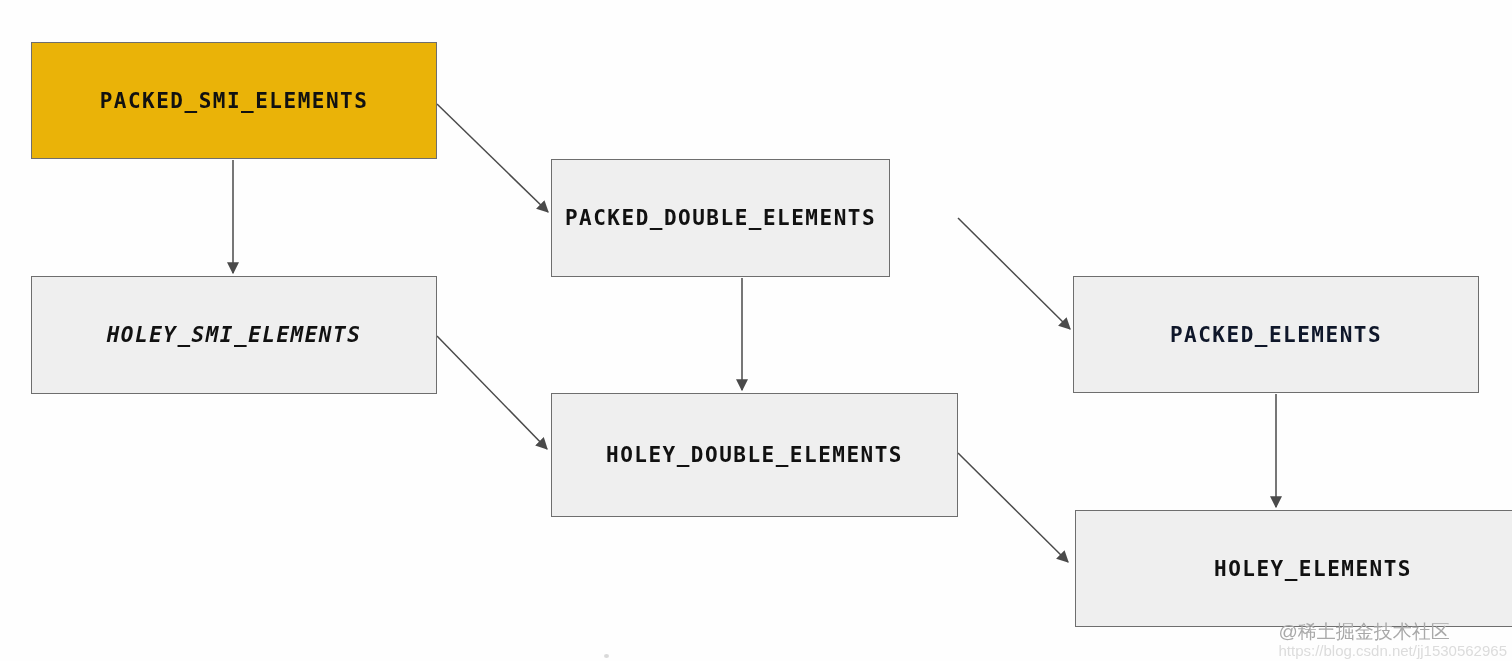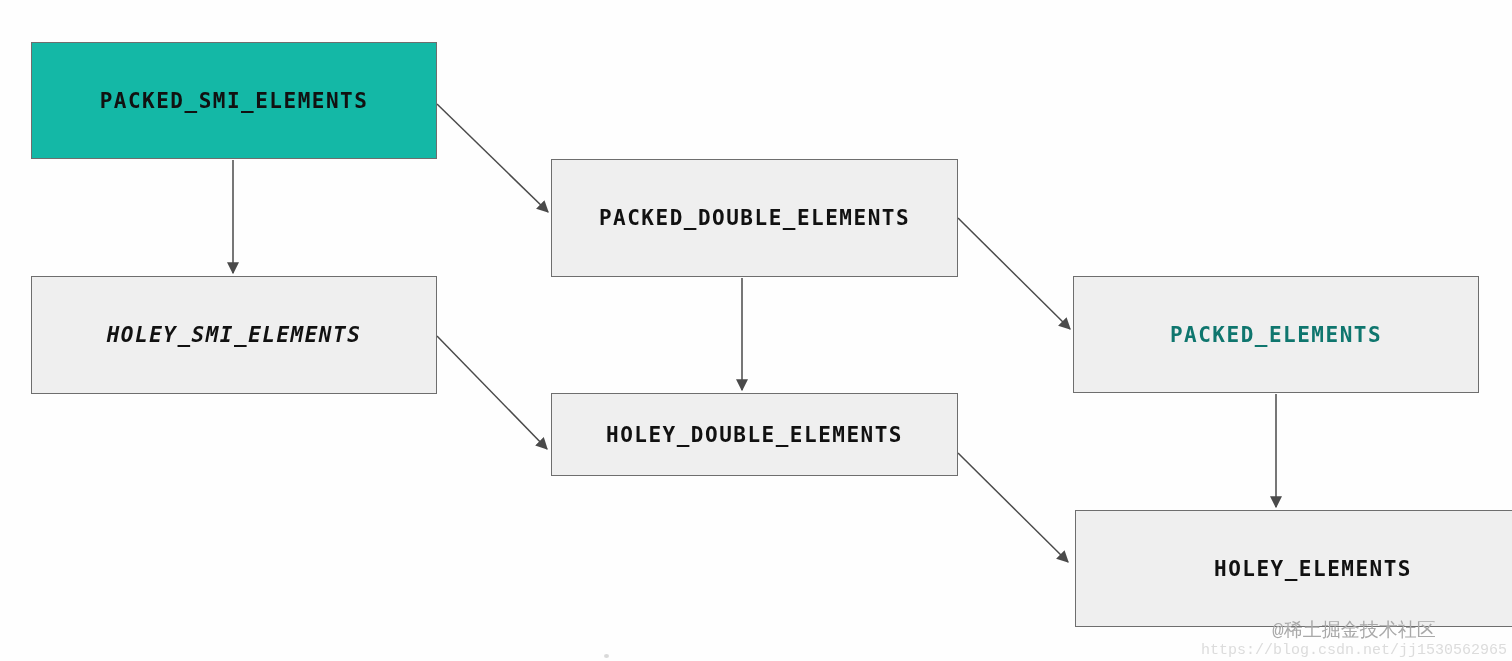--- a/index.html
+++ b/index.html
@@ -36,22 +36,22 @@
     font-size: 21px;
     font-weight: bold;
     letter-spacing: 1.5px;
     color: #111111;
     white-space: nowrap;
   }
   .watermark {
     position: absolute;
     right: 5px;
     bottom: 2px;
-    text-align: center;
-    font-family: Liberation Mono, monospace;
+    text-align: left;
+    font-family: Liberation Sans, sans-serif;
     line-height: 1.05;
     pointer-events: none;
   }
   .watermark-text {
     font-size: 19px;
     color: #a9a9a9;
   }
   .watermark-url {
     font-size: 15px;
     color: #dcdcdc;
@@ -84,33 +84,33 @@
         <line x1="437" y1="104" x2="548" y2="212" stroke="#4a4a4a" stroke-width="1.5" marker-end="url(#arrowhead)"></line>
         <line x1="742" y1="278" x2="742" y2="390" stroke="#4a4a4a" stroke-width="1.5" marker-end="url(#arrowhead)"></line>
         <line x1="958" y1="218" x2="1070" y2="329" stroke="#4a4a4a" stroke-width="1.5" marker-end="url(#arrowhead)"></line>
         <line x1="1276" y1="394" x2="1276" y2="507" stroke="#4a4a4a" stroke-width="1.5" marker-end="url(#arrowhead)"></line>
         <line x1="437" y1="336" x2="547" y2="449" stroke="#4a4a4a" stroke-width="1.5" marker-end="url(#arrowhead)"></line>
         <line x1="958" y1="453" x2="1068" y2="562" stroke="#4a4a4a" stroke-width="1.5" marker-end="url(#arrowhead)"></line>
       </g>
   </svg>
 
   <div id="node-layer">
-      <div class="node" style="left: 31px; top: 42px; width: 406px; height: 117px; background: #14b8a6; border-color: rgb(110, 110, 110);">
+      <div class="node" style="left: 31px; top: 42px; width: 406px; height: 117px; background: #eab308; border-color: rgb(110, 110, 110);">
         <span class="node-label" style="color: rgb(17, 17, 17);">PACKED_SMI_ELEMENTS</span>
       </div>
-      <div class="node" style="left: 551px; top: 159px; width: 407px; height: 118px; background: rgb(239, 239, 239); border-color: rgb(110, 110, 110);">
+      <div class="node" style="left: 551px; top: 159px; width: 339px; height: 118px; background: rgb(239, 239, 239); border-color: rgb(110, 110, 110);">
         <span class="node-label" style="color: rgb(17, 17, 17);">PACKED_DOUBLE_ELEMENTS</span>
       </div>
       <div class="node" style="left: 1073px; top: 276px; width: 406px; height: 117px; background: rgb(239, 239, 239); border-color: rgb(110, 110, 110);">
-        <span class="node-label" style="color: #0f766e;">PACKED_ELEMENTS</span>
+        <span class="node-label" style="color: #0f172a;">PACKED_ELEMENTS</span>
       </div>
       <div class="node" style="left: 31px; top: 276px; width: 406px; height: 118px; background: rgb(239, 239, 239); border-color: rgb(110, 110, 110); font-style: italic;">
         <span class="node-label" style="color: rgb(17, 17, 17);">HOLEY_SMI_ELEMENTS</span>
       </div>
-      <div class="node" style="left: 551px; top: 393px; width: 407px; height: 83px; background: rgb(239, 239, 239); border-color: rgb(110, 110, 110);">
+      <div class="node" style="left: 551px; top: 393px; width: 407px; height: 124px; background: rgb(239, 239, 239); border-color: rgb(110, 110, 110);">
         <span class="node-label" style="color: rgb(17, 17, 17);">HOLEY_DOUBLE_ELEMENTS</span>
       </div>
       <div class="node" style="left: 1075px; top: 510px; width: 476px; height: 117px; background: rgb(239, 239, 239); border-color: rgb(110, 110, 110);">
         <span class="node-label" style="color: rgb(17, 17, 17);">HOLEY_ELEMENTS</span>
       </div>
     </div>
 
   <div class="watermark">
     <div class="watermark-text">@稀土掘金技术社区</div>
     <div class="watermark-url">https://blog.csdn.net/jj1530562965</div>

